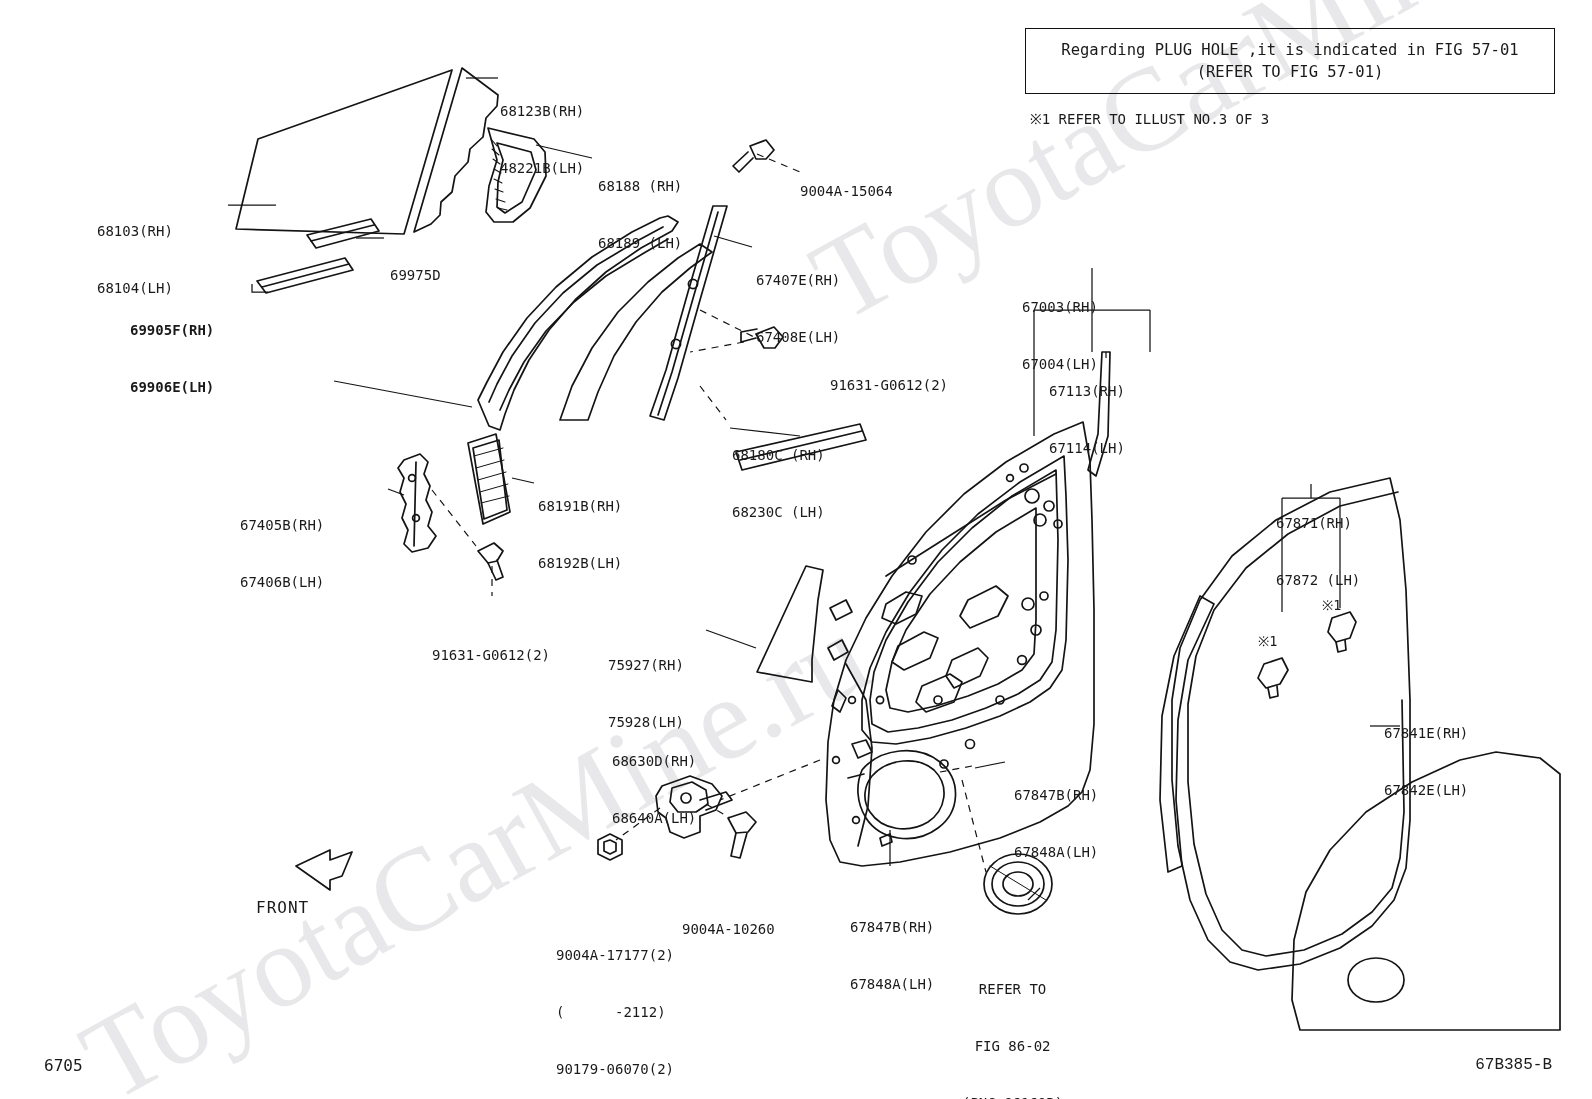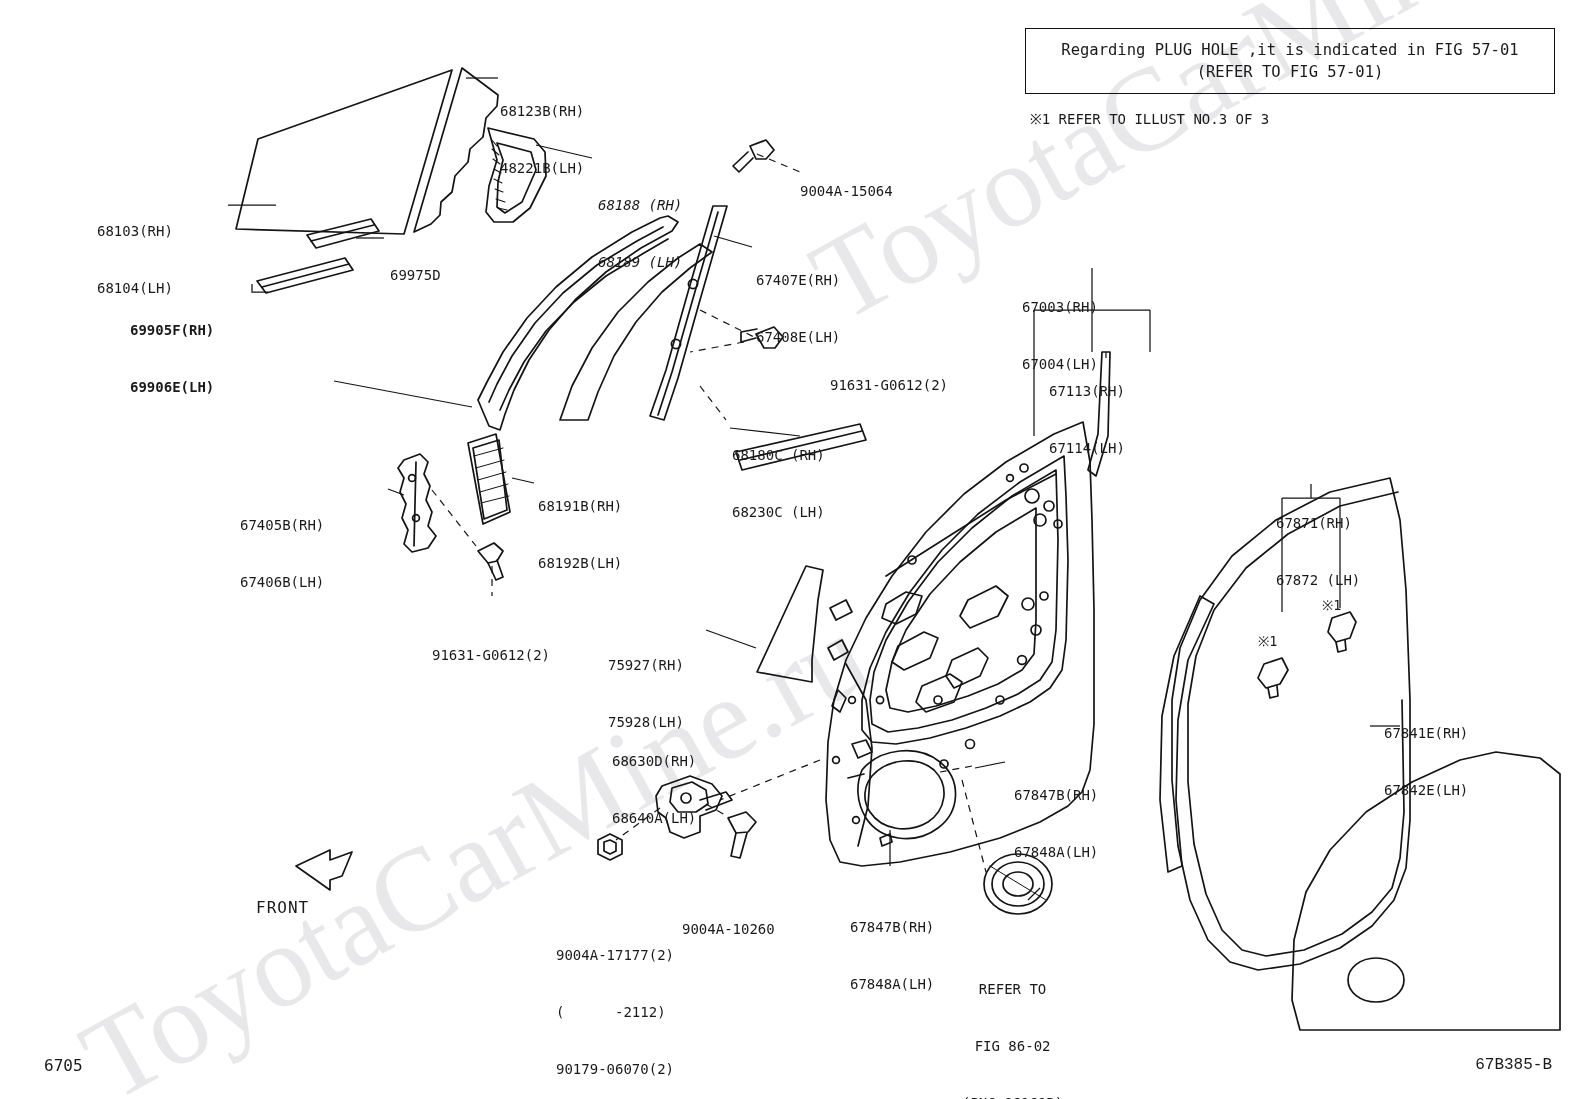--- a/index.html
+++ b/index.html
@@ -234,21 +234,21 @@
 
   <div class="lbl" style="left:390px;top:228px;">
     <div>69975D</div>
   </div>
 
   <div class="lbl" style="left:130px;top:283px;font-weight:bold;">
     <div>69905F(RH)</div>
     <div>69906E(LH)</div>
   </div>
 
-  <div class="lbl" style="left:598px;top:158px;font-style:italic;">
+  <div class="lbl" style="left:598px;top:139px;">
     <div>68188 (RH)</div>
     <div>68189 (LH)</div>
   </div>
 
   <div class="lbl" style="left:800px;top:144px;">
     <div>9004A-15064</div>
   </div>
 
   <div class="lbl" style="left:756px;top:233px;">
     <div>67407E(RH)</div>

